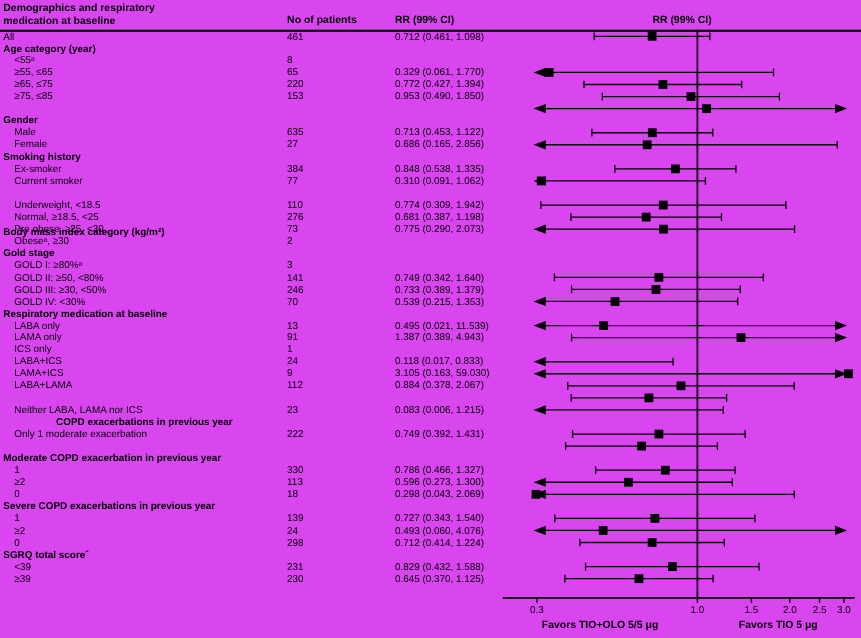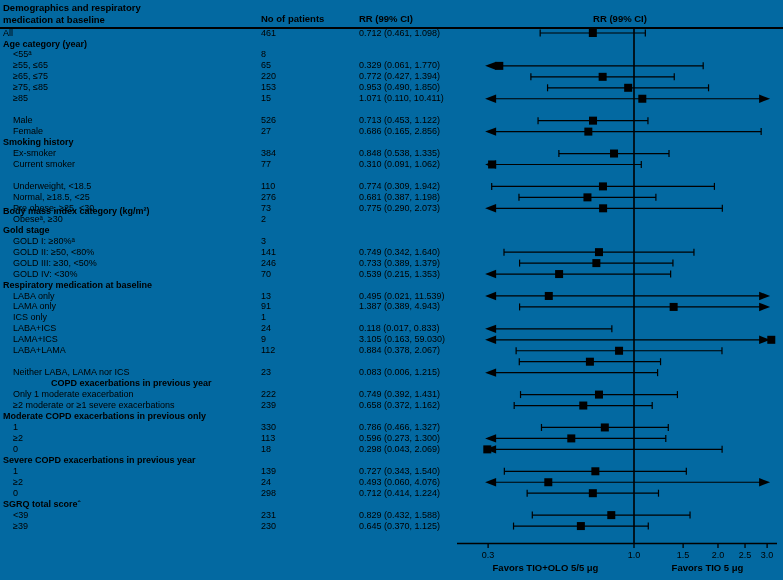--- a/index.html
+++ b/index.html
@@ -1,17 +1,17 @@
 <!DOCTYPE html>
 <html><head>
 <meta charset="utf-8">
 <style>
   html,body{margin:0;padding:0;background:#fff;}
   #screen{
-    position:relative;width:783px;height:580px;background:#0369a1;
+    position:relative;width:783px;height:580px;background:#d946ef;
     font-family:"Liberation Sans", sans-serif;color:#000;overflow:hidden;
   }
   .hdr{position:absolute;font-weight:bold;font-size:9.5px;line-height:11.5px;white-space:nowrap;}
   #col1-header{left:3px;top:2px;}
   #col2-header{left:261px;top:13px;}
   #col3-header{left:359px;top:13px;}
   #plot-header{left:560px;top:13px;width:120px;text-align:center;}
   #header-rule{position:absolute;left:0;top:27px;width:783px;height:1.5px;background:#000;}
   #rows{position:absolute;left:0;top:0;width:783px;height:580px;}
   .row{position:absolute;left:0;width:470px;height:11px;font-size:9px;line-height:11px;white-space:nowrap;}
@@ -59,28 +59,28 @@
       <div class="row indent" style="top: 71.3px;">
         <span class="c1">≥65, ≤75</span>
         <span class="c2">220</span>
         <span class="c3">0.772 (0.427, 1.394)</span>
       </div>
       <div class="row indent" style="top: 82.3px;">
         <span class="c1">≥75, ≤85</span>
         <span class="c2">153</span>
         <span class="c3">0.953 (0.490, 1.850)</span>
       </div>
-      <div class="row indent" style="top: 93.2px;">
-        <span class="c1">≥85</span>
-        <span class="c2">15</span>
-        <span class="c3">1.071 (0.110, 10.411)</span>
+      <div class="row bold" style="top: 104.2px;">
+        <span class="c1">Gender</span>
+        <span class="c2"></span>
+        <span class="c3"></span>
       </div>
       <div class="row indent" style="top: 115.2px;">
         <span class="c1">Male</span>
-        <span class="c2">526</span>
+        <span class="c2">635</span>
         <span class="c3">0.713 (0.453, 1.122)</span>
       </div>
       <div class="row indent" style="top: 126.1px;">
         <span class="c1">Female</span>
         <span class="c2">27</span>
         <span class="c3">0.686 (0.165, 2.856)</span>
       </div>
       <div class="row bold" style="top: 137.1px;">
         <span class="c1">Smoking history</span>
         <span class="c2"></span>
@@ -189,27 +189,22 @@
       <div class="row bold" style="top: 378.1px; margin-left: 48px;">
         <span class="c1">COPD exacerbations in previous year</span>
         <span class="c2"></span>
         <span class="c3"></span>
       </div>
       <div class="row indent" style="top: 389.1px;">
         <span class="c1">Only 1 moderate exacerbation</span>
         <span class="c2">222</span>
         <span class="c3">0.749 (0.392, 1.431)</span>
       </div>
-      <div class="row indent" style="top: 400px;">
-        <span class="c1">≥2 moderate or ≥1 severe exacerbations</span>
-        <span class="c2">239</span>
-        <span class="c3">0.658 (0.372, 1.162)</span>
-      </div>
       <div class="row bold" style="top: 411px;">
-        <span class="c1">Moderate COPD exacerbations in previous only</span>
+        <span class="c1">Moderate COPD exacerbation in previous year</span>
         <span class="c2"></span>
         <span class="c3"></span>
       </div>
       <div class="row indent" style="top: 422px;">
         <span class="c1">1</span>
         <span class="c2">330</span>
         <span class="c3">0.786 (0.466, 1.327)</span>
       </div>
       <div class="row indent" style="top: 432.9px;">
         <span class="c1">≥2</span>

